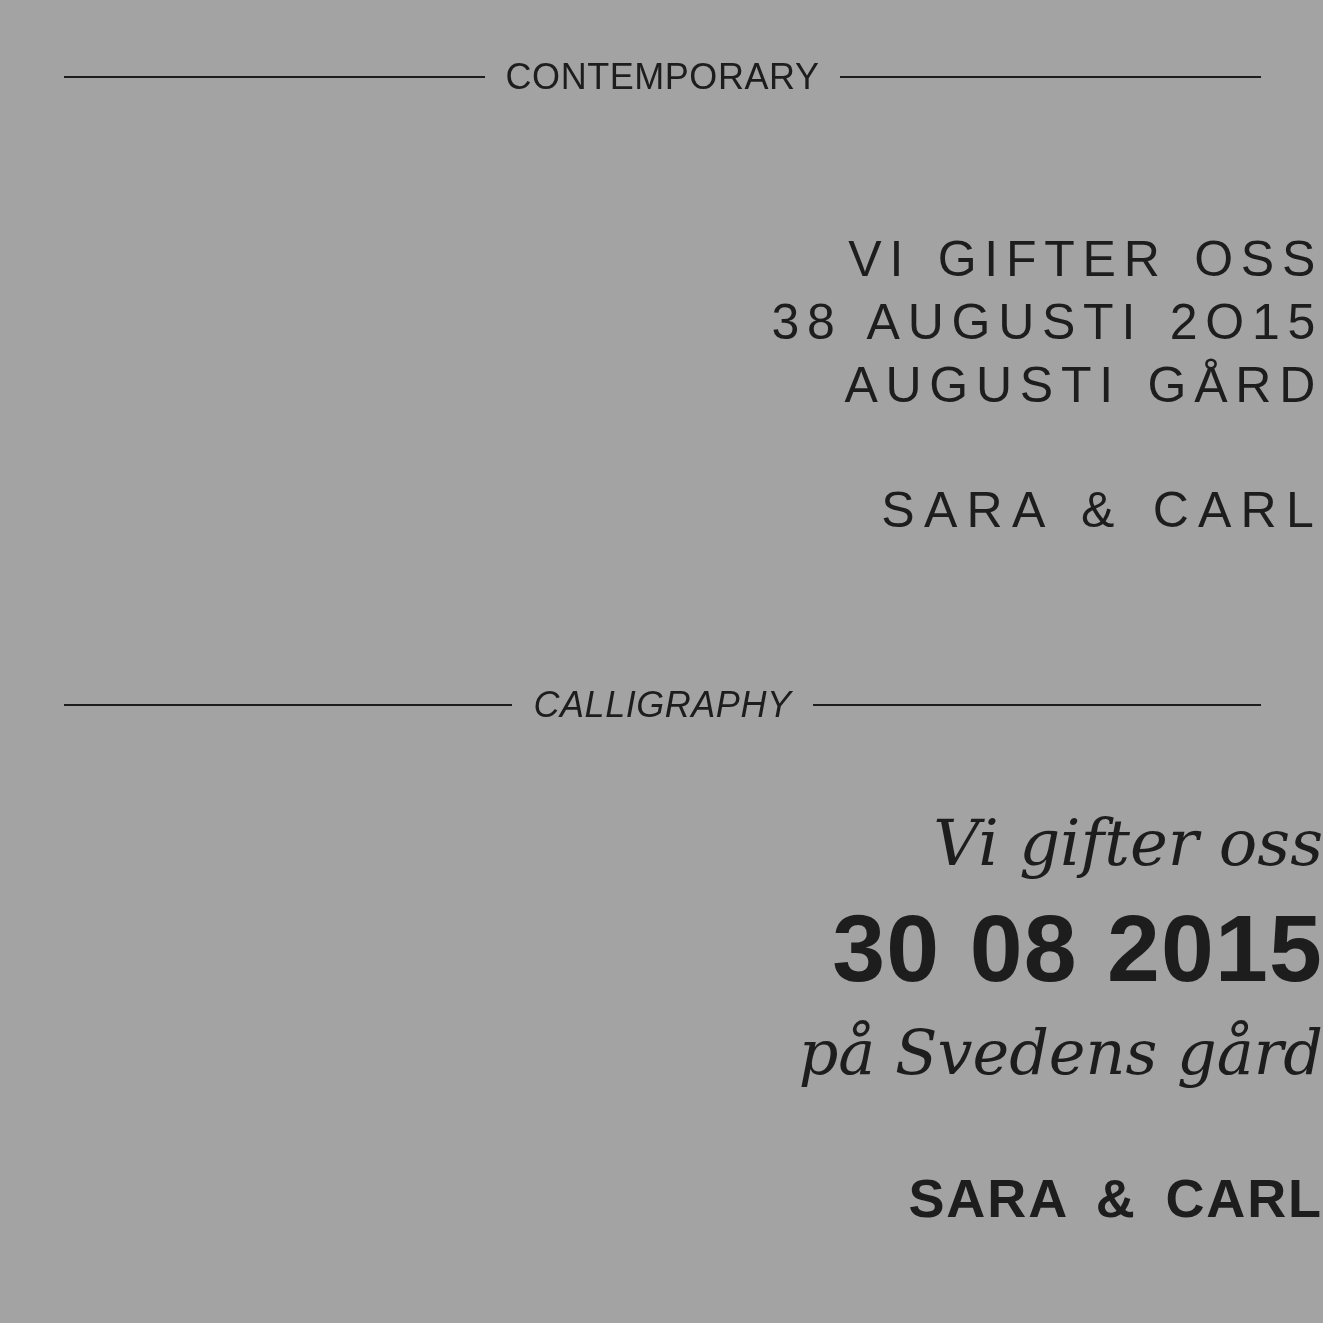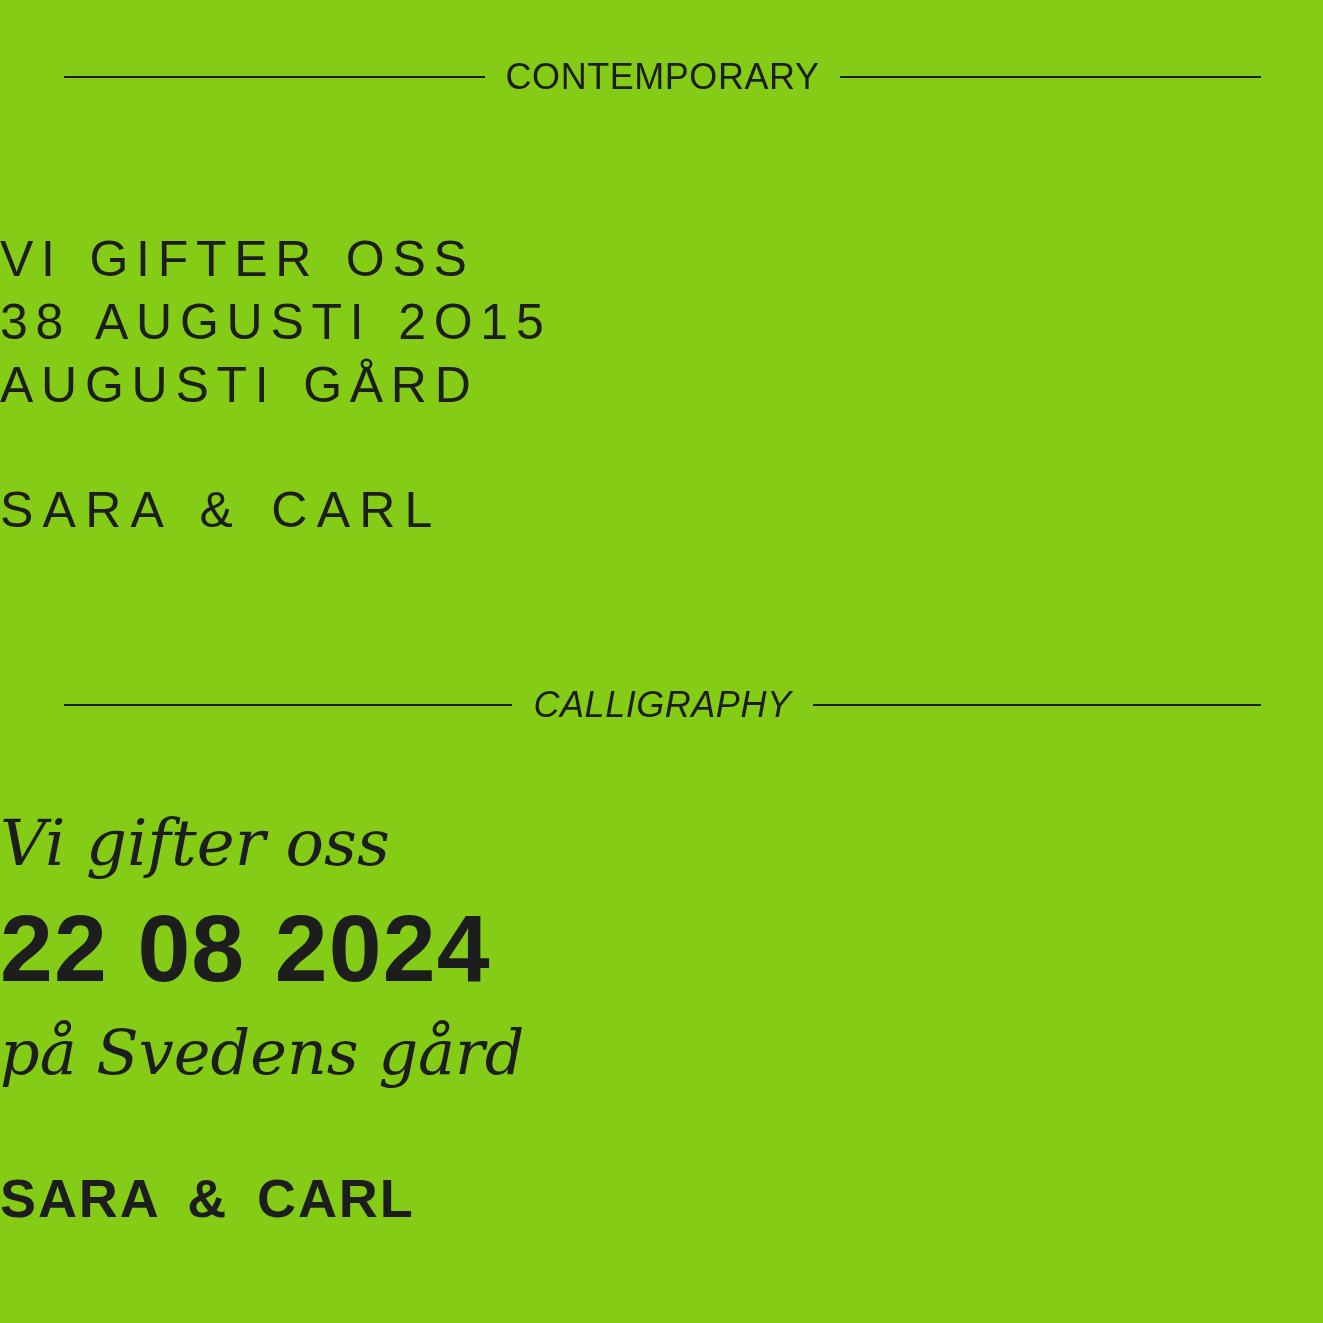--- a/index.html
+++ b/index.html
@@ -4,21 +4,21 @@
 <style>
   html, body {
     margin: 0;
     padding: 0;
     background: #ffffff;
   }
   .canvas {
     position: relative;
     width: 1323px;
     height: 1323px;
-    background: #84cc16;
+    background: #a3a3a3;
     color: #1d1d1d;
     overflow: hidden;
   }
 
   
   .divider {
     position: absolute;
     left: 64px;
     right: 62px;
     height: 40px;
@@ -40,21 +40,21 @@
     color: #1d1d1d;
     white-space: nowrap;
     transform: scaleY(1.04);
   }
 
   
   .row {
     position: absolute;
     left: 0;
     width: 100%;
-    text-align: left;
+    text-align: right;
     white-space: nowrap;
     color: #1d1d1d;
   }
 
   
   .caps-block {
     top: 228px;
     font-family: "Liberation Sans", sans-serif;
     font-size: 50px;
     font-weight: 400;
@@ -127,19 +127,19 @@
   <div class="row names-top">SARA &amp; CARL</div>
 
   <div class="divider" style="top: 685px; font-style: italic;">
     <span class="rule"></span>
     <span class="divider-label">CALLIGRAPHY</span>
     <span class="rule"></span>
   </div>
 
   <div class="row script script-intro">Vi gifter oss</div>
 
-  <div class="row big-date">22 08 2024</div>
+  <div class="row big-date">30 08 2015</div>
 
   <div class="row script script-venue">på Svedens gård</div>
 
   <div class="row names-bottom">SARA &amp; CARL</div>
 
 </div>
 
 </body></html>

